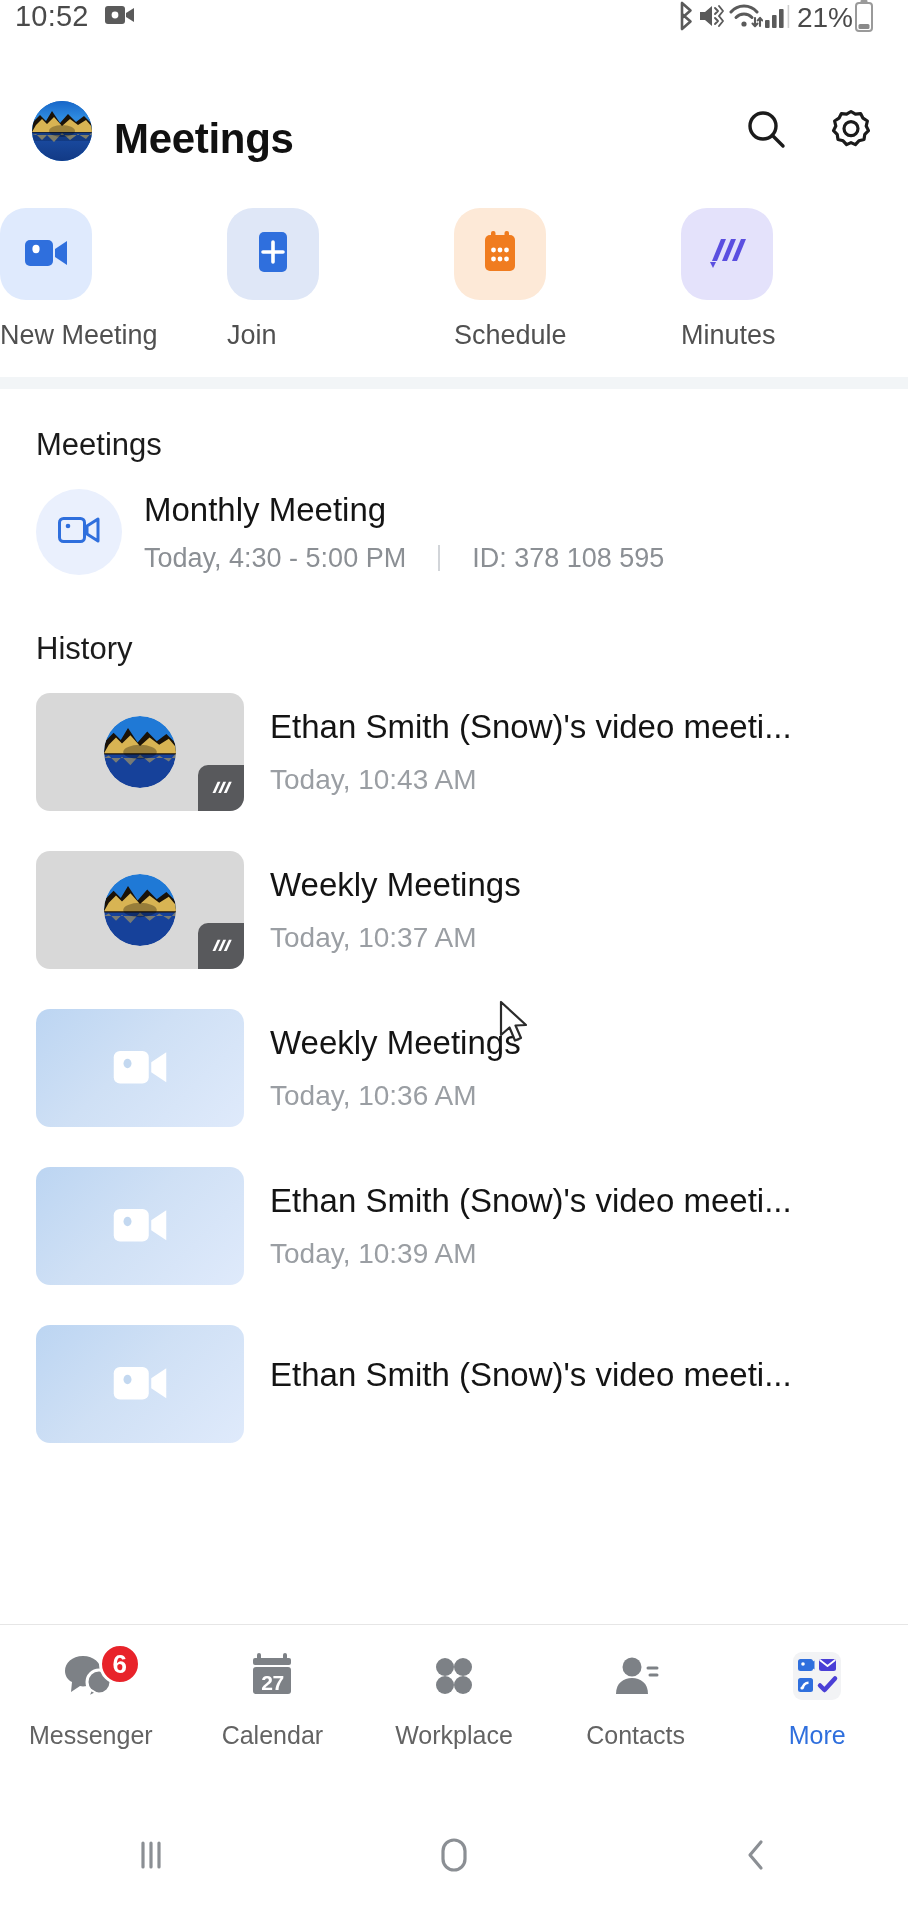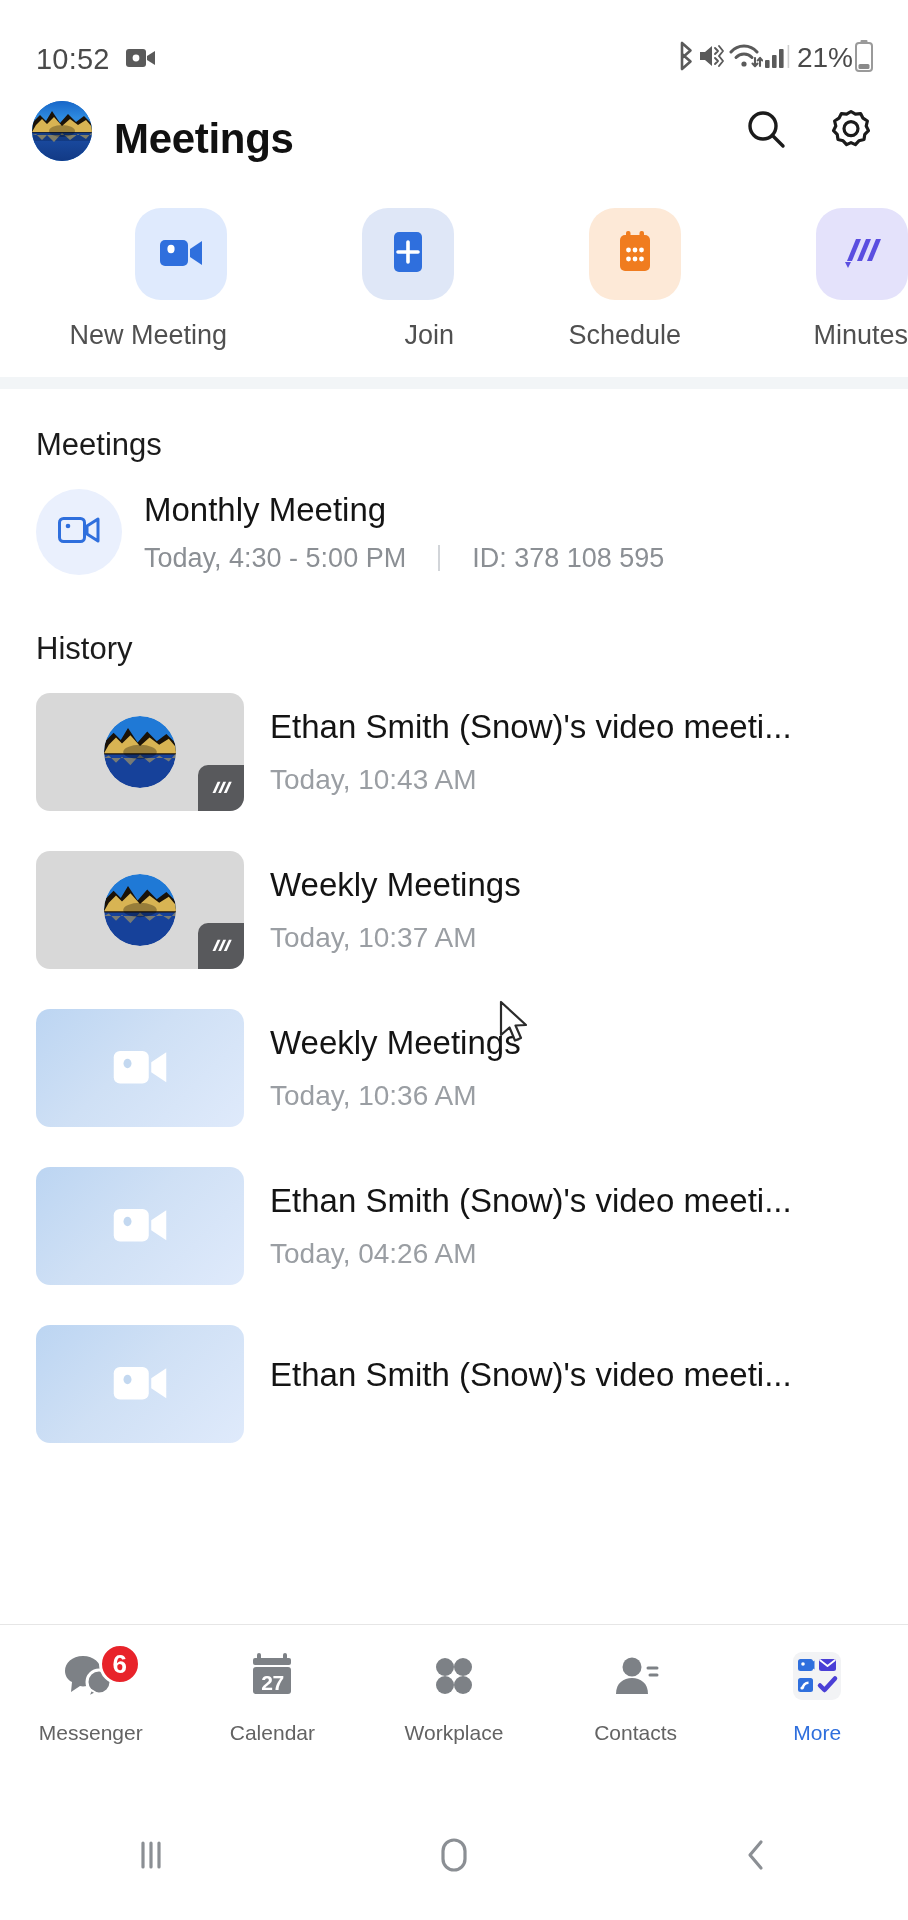--- a/index.html
+++ b/index.html
@@ -9,23 +9,23 @@
     background:#ffffff;
     color:#1b1b1b;
     overflow:hidden;
     position:relative;
   }
 
   
   .statusbar{
     height:76px;
     display:flex;
-    align-items:flex-end;
+    align-items:flex-start;
     justify-content:space-between;
-    padding:0 34px 0 36px;
+    padding:0 34px 0 15px;
     color:#5a5a5a;
   }
   .sb-left{ display:flex; align-items:center; gap:16px; }
   .sb-time{ font-size:29px; letter-spacing:.2px; color:#4a4a4a; }
   .sb-right{ display:flex; align-items:center; gap:1px; }
   .sb-batt-text{ font-size:28px; color:#4a4a4a; margin-left:4px; }
   .sb-icon{ display:block; }
 
   
   .appbar{
@@ -53,22 +53,21 @@
 
   
   .quick-actions{
     display:flex;
     padding:22px 0 26px;
   }
   .qa-item{
     flex:1;
     display:flex;
     flex-direction:column;
-    align-items:flex-end;
-    padding-left:32px;
+    align-items:flex-start;
   }
   .qa-tile{
     width:92px; height:92px;
     border-radius:26px;
     display:flex; align-items:center; justify-content:center;
   }
   .qa-label{
     margin-top:20px;
     font-size:27px;
     color:#505050;
@@ -169,21 +168,21 @@
     padding-top:24px;
   }
   .nav-item{
     flex:1;
     display:flex;
     flex-direction:column;
     align-items:center;
     gap:14px;
   }
   .nav-icon-wrap{ position:relative; height:58px; display:flex; align-items:center; }
-  .nav-label{ font-size:21px; color:#636363; }
+  .nav-label{ font-size:25px; color:#636363; }
   .nav-item.active .nav-label{ color:#2f6fdd; }
   .nav-badge{
     position:absolute;
     top:-6px; right:-22px;
     min-width:42px;height:42px;
     background:#e8232a;
     border-radius:21px;
     color:#fff;
     font-size:26px;
     font-weight:bold;
@@ -498,21 +497,21 @@
         <span>
           <svg width="64" height="50" viewBox="0 0 46 40">
             <rect x="2" y="8" width="28" height="26" rx="5" fill="#fff"></rect>
             <path d="M32 17 L44 9 L44 33 L32 25 Z" fill="#fff"></path>
             <ellipse cx="13" cy="18" rx="3.2" ry="3.8" fill="#c3d8f0"></ellipse>
           </svg>
         </span>
       </div>
       <div class="hist-texts">
         <div class="hist-title">Ethan Smith (Snow)'s video meeti...</div>
-        <div class="hist-time">Today, 04:26 AM</div>
+        <div class="hist-time">Today, 10:39 AM</div>
       </div>
     </div>
 
     <div class="history-item">
       <div class="thumb blue">
         <span>
           <svg width="64" height="50" viewBox="0 0 46 40">
             <rect x="2" y="8" width="28" height="26" rx="5" fill="#fff"></rect>
             <path d="M32 17 L44 9 L44 33 L32 25 Z" fill="#fff"></path>
             <ellipse cx="13" cy="18" rx="3.2" ry="3.8" fill="#c3d8f0"></ellipse>

